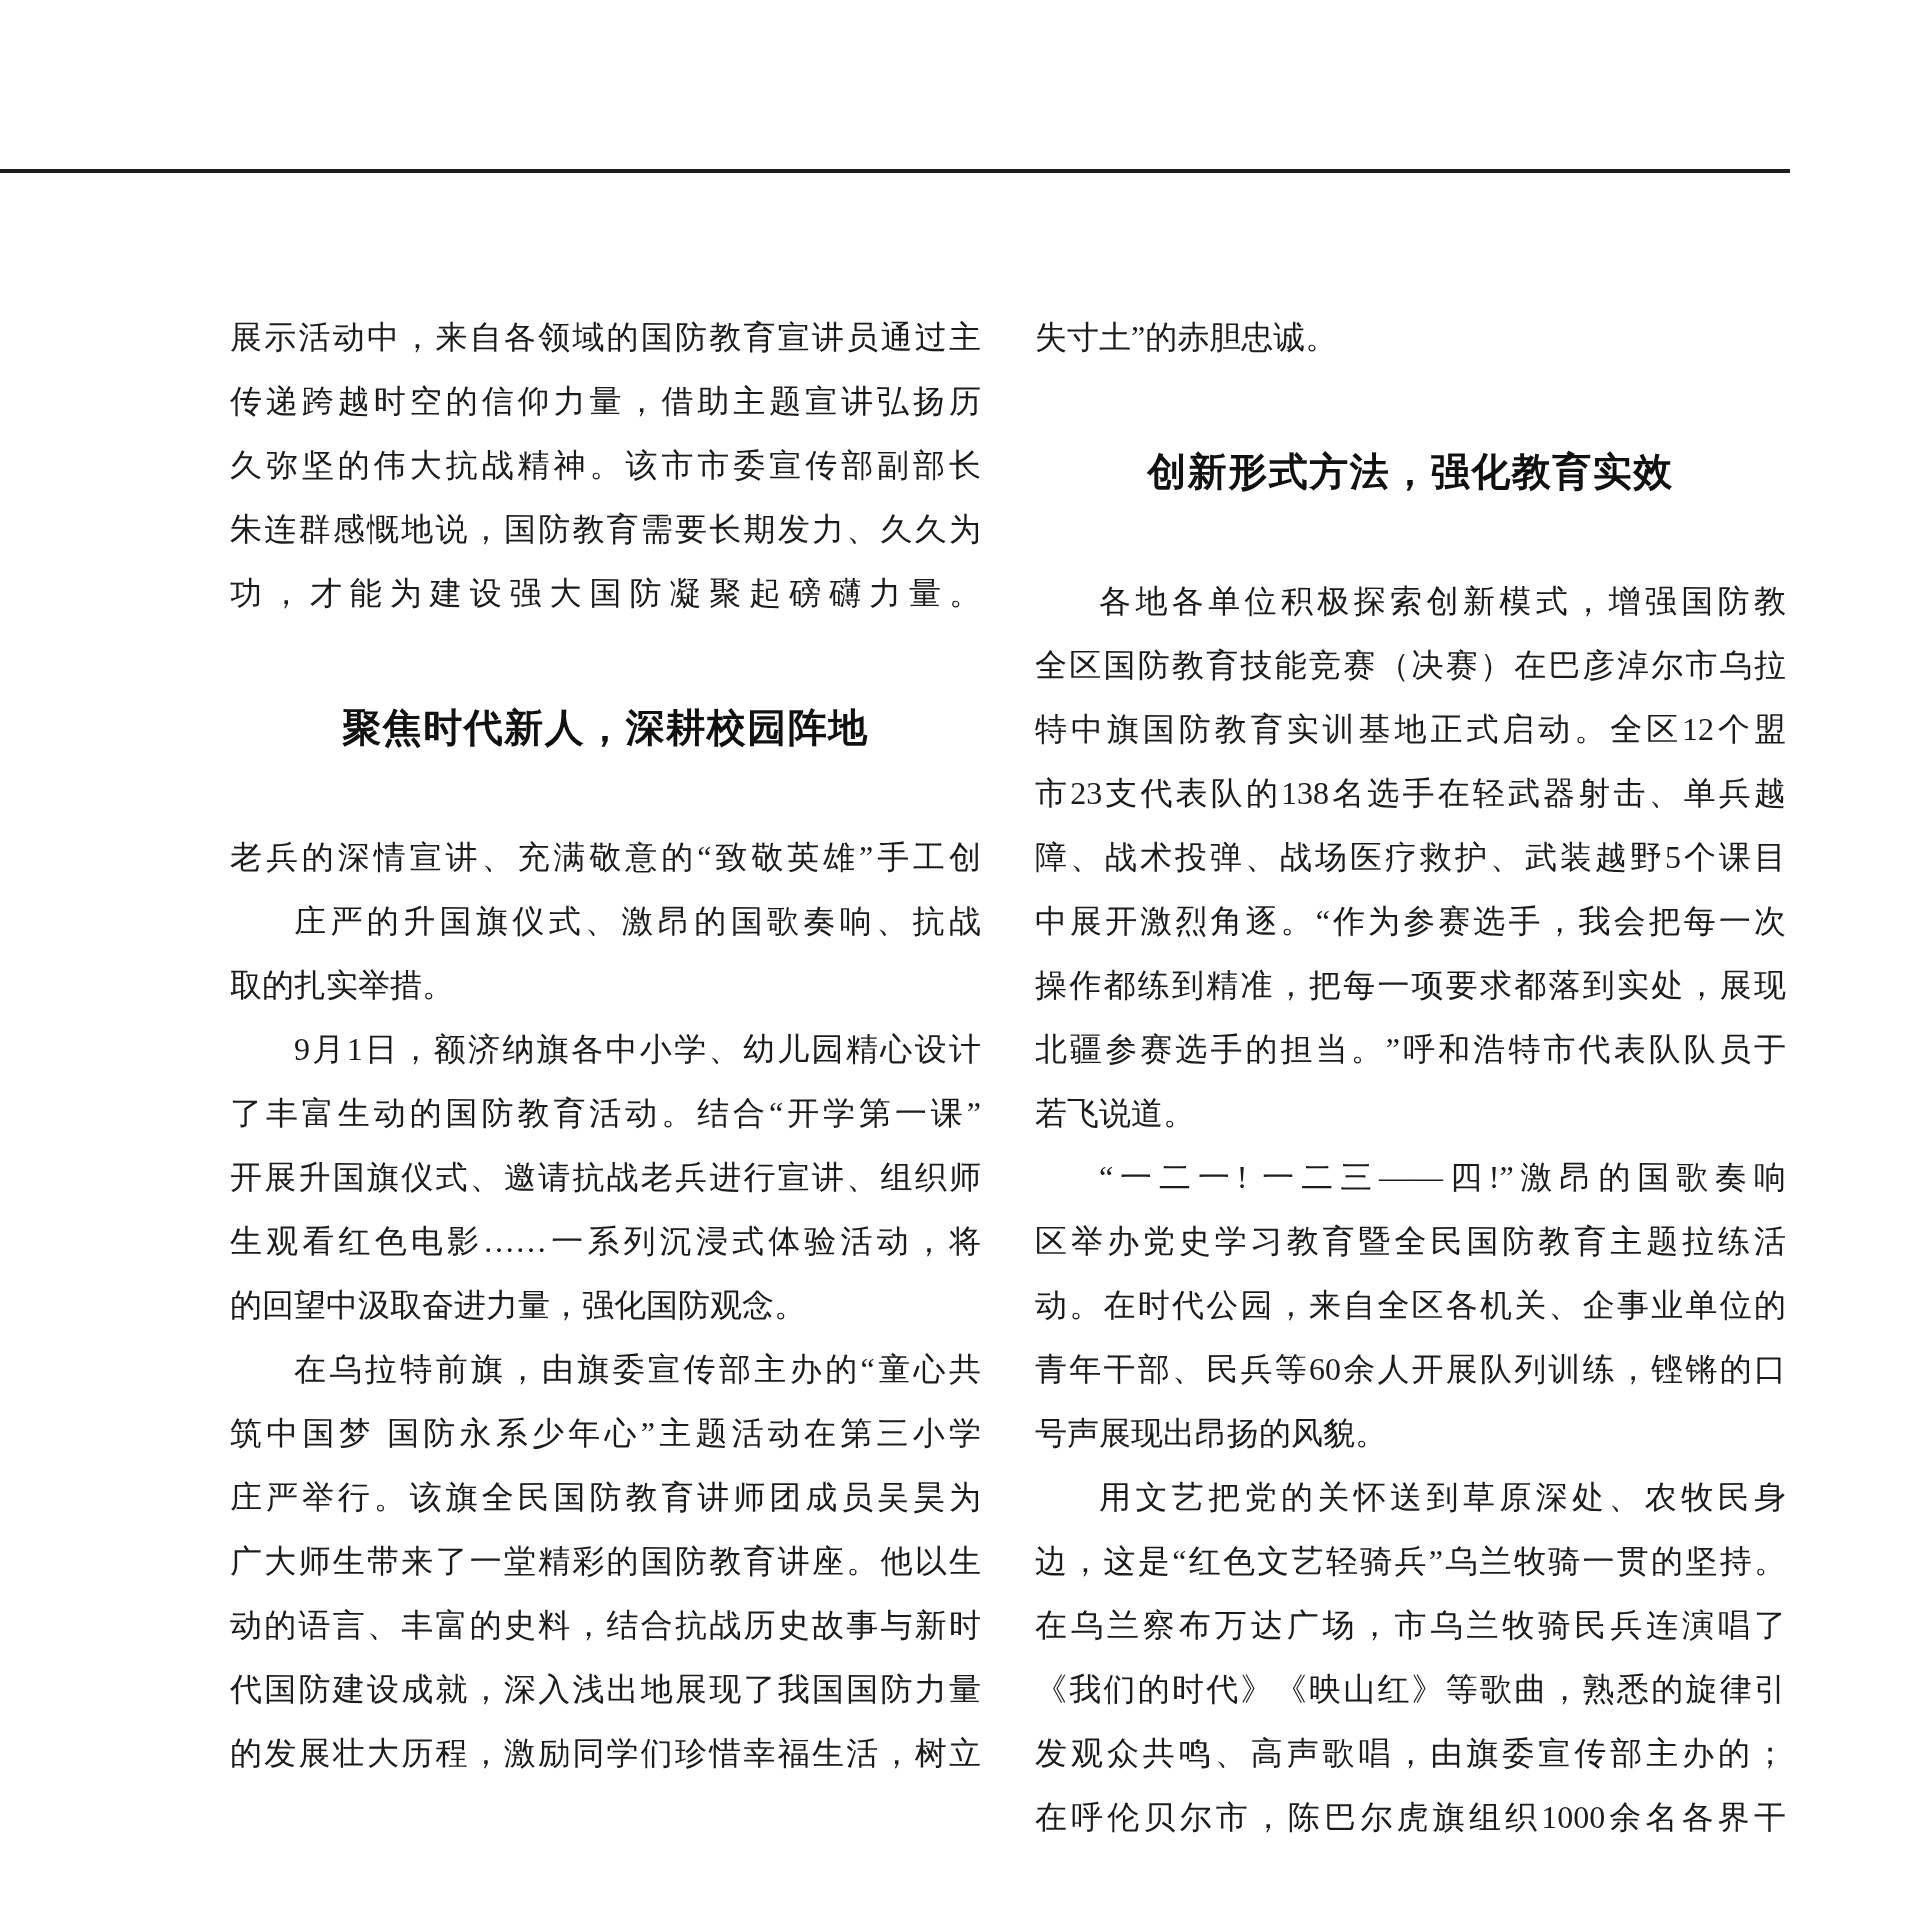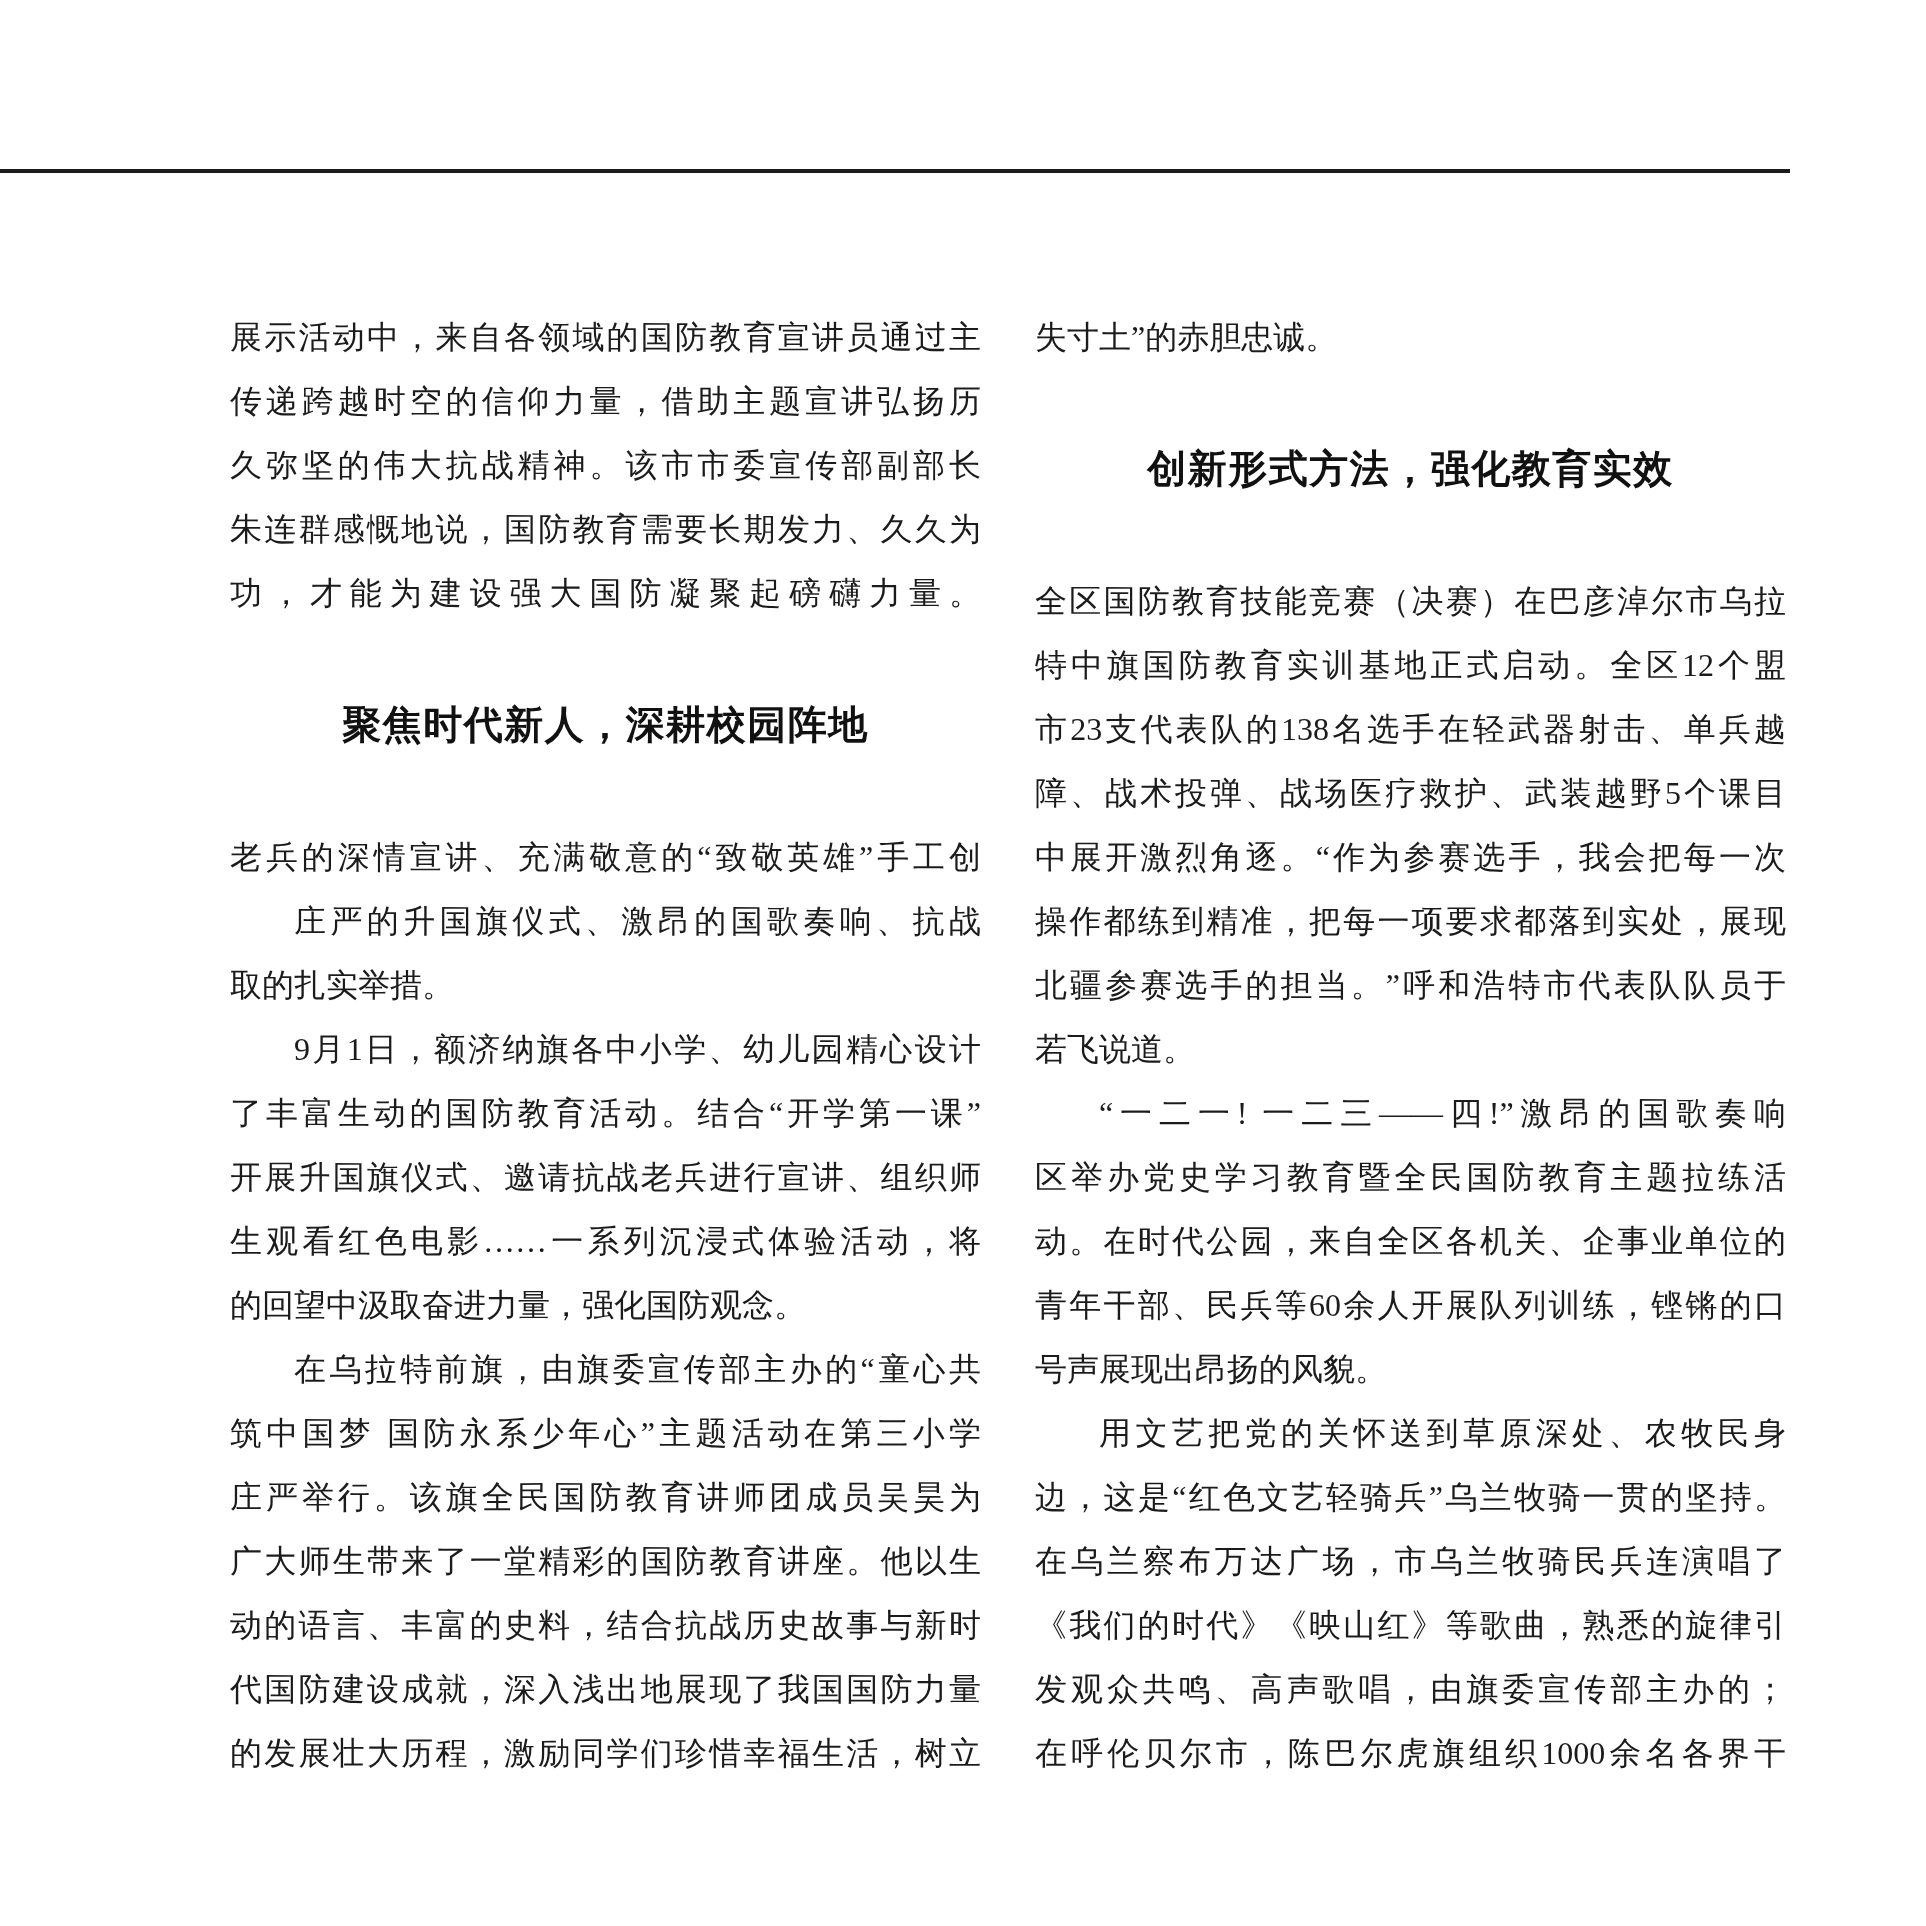--- a/index.html
+++ b/index.html
@@ -33,21 +33,21 @@
     text-align-last:justify;
     letter-spacing:0;
   }
   .line.first-indent { text-indent:2em; }
   .line.last { text-align-last:left; }
   .heading {
     margin:71px 0 65px 0;
     height:64px;
     line-height:64px;
     text-align:center;
-    font-family:Liberation Mono, monospace;
+    font-family:Liberation Serif, serif;
     font-weight:700;
     font-size:39px;
     color:#111111;
     letter-spacing:1.5px;
     white-space:nowrap;
   }
 </style>
 </head>
 <body>
 
@@ -74,20 +74,21 @@
       <div class="line">庄严举行。该旗全民国防教育讲师团成员吴昊为</div>
       <div class="line">广大师生带来了一堂精彩的国防教育讲座。他以生</div>
       <div class="line">动的语言、丰富的史料，结合抗战历史故事与新时</div>
       <div class="line">代国防建设成就，深入浅出地展现了我国国防力量</div>
       <div class="line">的发展壮大历程，激励同学们珍惜幸福生活，树立</div>
     </div>
 
   <div class="column col-right">
       <div class="line last">失寸土”的赤胆忠诚。</div>
       <div class="heading">创新形式方法，强化教育实效</div>
+      <div class="line first-indent">各地各单位积极探索创新模式，增强国防教</div>
       <div class="line">全区国防教育技能竞赛（决赛）在巴彦淖尔市乌拉</div>
       <div class="line">特中旗国防教育实训基地正式启动。全区12个盟</div>
       <div class="line">市23支代表队的138名选手在轻武器射击、单兵越</div>
       <div class="line">障、战术投弹、战场医疗救护、武装越野5个课目</div>
       <div class="line">中展开激烈角逐。“作为参赛选手，我会把每一次</div>
       <div class="line">操作都练到精准，把每一项要求都落到实处，展现</div>
       <div class="line">北疆参赛选手的担当。”呼和浩特市代表队队员于</div>
       <div class="line last">若飞说道。</div>
       <div class="line first-indent">“一二一! 一二三——四!”激昂的国歌奏响</div>
       <div class="line">区举办党史学习教育暨全民国防教育主题拉练活</div>

